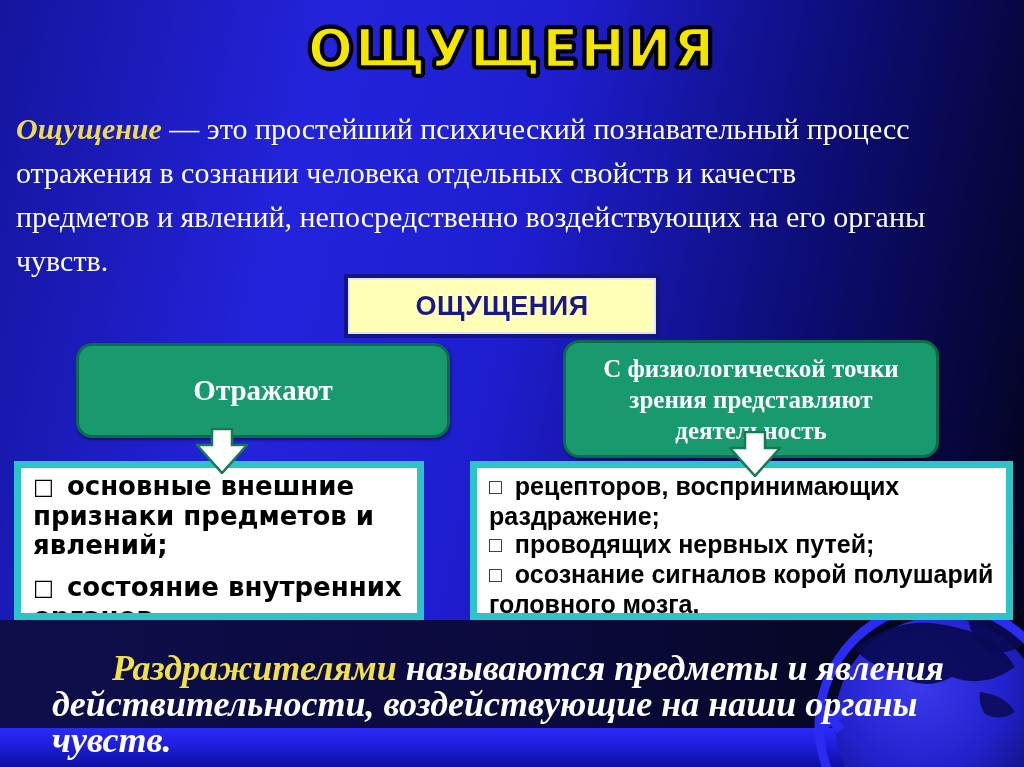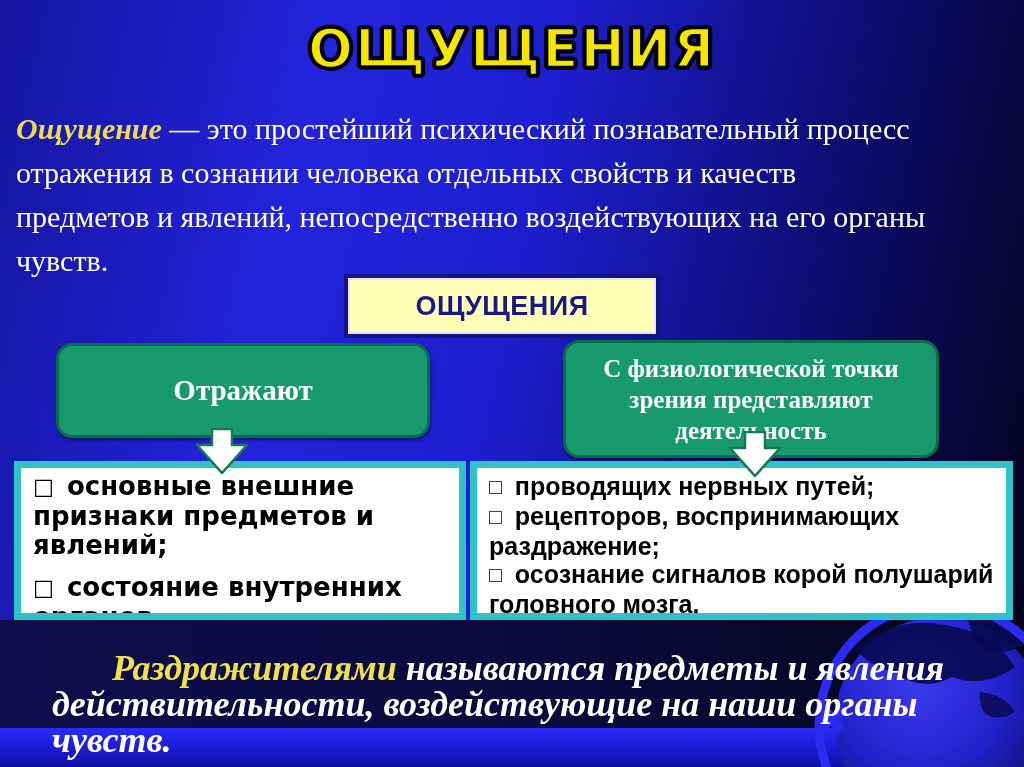--- a/index.html
+++ b/index.html
@@ -38,33 +38,33 @@
     display:flex;align-items:center;justify-content:center;
     font-family:"Liberation Sans", sans-serif;font-weight:bold;font-size:27px;color:#18188C;letter-spacing:.5px;
   }
 
   
   .branch{
     position:absolute;z-index:3;background:#18996E;border:3px solid #0C6B4B;border-radius:16px;
     display:flex;align-items:center;justify-content:center;text-align:center;
     color:#FFFFFF;font-weight:bold;box-shadow:1px 2px 3px rgba(0,0,0,.45);
   }
-  .branch-left{left:56px;top:343px;width:368px;height:89px;font-size:29px;font-family:Liberation Serif, serif;}
+  .branch-left{left:76px;top:343px;width:368px;height:89px;font-size:29px;font-family:Liberation Serif, serif;}
   .branch-right{left:563px;top:340px;width:358px;height:96px;font-size:25px;line-height:31px;padding:8px 6px;}
 
   .arrow{position:absolute;z-index:4;width:52px;height:46px;}
   .arrow-left{left:196px;top:428px;}
   .arrow-right{left:729px;top:431px;}
 
   
   .list-box{
     position:absolute;top:461px;height:159px;z-index:3;background:#FFFFFF;
     border:7px solid #2CC3C9;box-sizing:border-box;color:#000;overflow:hidden;padding:4px 12px;
   }
-  .list-box-left{left:14px;width:452px;font-family:"DejaVu Sans", sans-serif;font-weight:700;font-size:26px;line-height:29px;}
+  .list-box-left{left:14px;width:410px;font-family:"DejaVu Sans", sans-serif;font-weight:700;font-size:26px;line-height:29px;}
   .list-box-right{left:470px;width:543px;font-family:"Liberation Sans", sans-serif;font-weight:700;font-size:25px;line-height:28px;}
   .list-item{margin:0;}
   .list-box-left .list-item{margin-bottom:13px;}
   .bullet{display:inline-block;margin-right:13px;font-size:.85em;position:relative;top:-1px;}
 
   
   .footer-note{
     position:absolute;left:40px;top:638px;width:952px;margin:12px;z-index:3;
     font-weight:bold;font-style:italic;font-size:36px;line-height:36px;color:#FFFFFF;text-indent:60px;
   }
@@ -121,20 +121,20 @@
   <svg class="arrow arrow-right" viewBox="0 0 52 46" aria-hidden="true">
     <polygon points="16,1 36,1 36,17 51,17 26,45 1,17 16,17" fill="#FFFFFF" stroke="#157A52" stroke-width="2.5"></polygon>
   </svg>
 
   <div class="list-box list-box-left">
     <p class="list-item"><span class="bullet">□</span><span>основные внешние признаки предметов и явлений;</span></p>
     <p class="list-item"><span class="bullet">□</span><span>состояние внутренних органов.</span></p>
   </div>
 
   <div class="list-box list-box-right">
+    <p class="list-item"><span class="bullet">□</span><span>рецепторов, воспринимающих раздражение;</span></p>
     <p class="list-item"><span class="bullet">□</span><span>проводящих нервных путей;</span></p>
-    <p class="list-item"><span class="bullet">□</span><span>рецепторов, воспринимающих раздражение;</span></p>
     <p class="list-item"><span class="bullet">□</span><span>осознание сигналов корой  полушарий головного мозга.</span></p>
   </div>
 
   <p class="footer-note"><span class="term">Раздражителями</span><span> называются предметы и явления действительности, воздействующие на наши органы чувств.</span></p>
 
 </div>
 
 </body></html>

